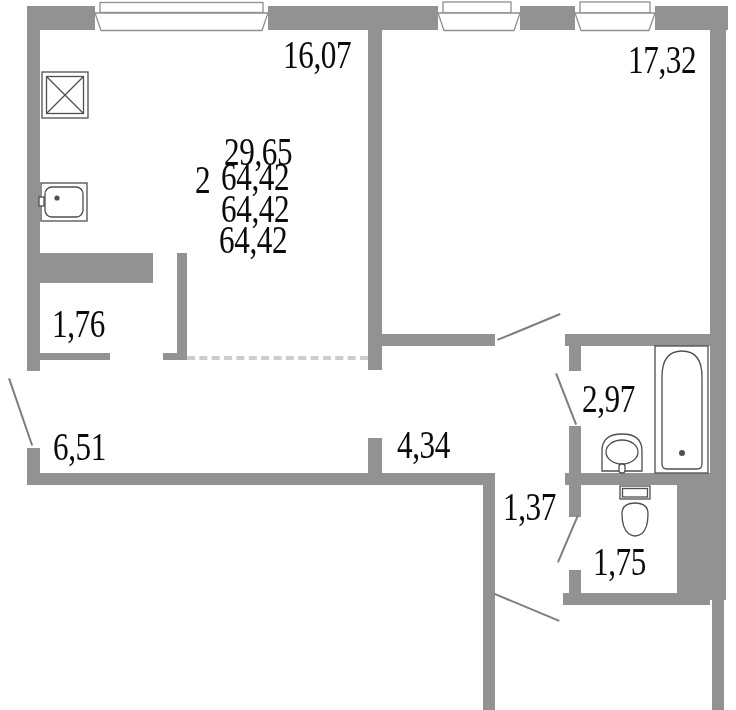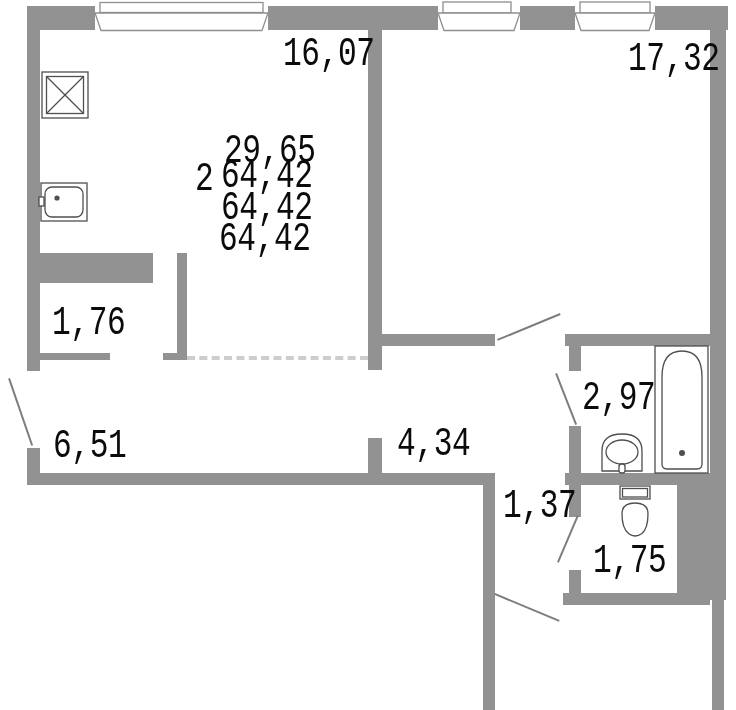--- a/index.html
+++ b/index.html
@@ -2,21 +2,21 @@
 <html style="--wall: #929292; --dash: #cdcdcd; --line: #7d7d7d; --fixture: #4f4f4f; --text: #0b0b0b; --bg: #ffffff;"><head>
 <meta charset="utf-8">
 <style>
   :root{
     --wall:#929292; --dash:#cdcdcd; --line:#7d7d7d;
     --fixture:#4f4f4f; --text:#0b0b0b; --bg:#ffffff;
   }
   html,body{margin:0;padding:0;background:var(--bg);}
   .plan{
     position:relative;width:736px;height:710px;background:var(--bg);
-    overflow:hidden;font-family:Liberation Mono, monospace;
+    overflow:hidden;font-family:Liberation Serif, serif;
   }
   .wall{position:absolute;background:var(--wall);}
   .swing{position:absolute;height:1.6px;background:var(--line);transform-origin:0 0;}
   .dashline{position:absolute;height:0;border-top:4px dashed var(--dash);}
   .lbl{
     position:absolute;font-size:40px;line-height:1;letter-spacing:-0.5px;
     color:var(--text);transform:scaleX(0.78);transform-origin:left top;
     white-space:nowrap;font-weight:500;
   }
   svg.fix{position:absolute;overflow:visible;}

